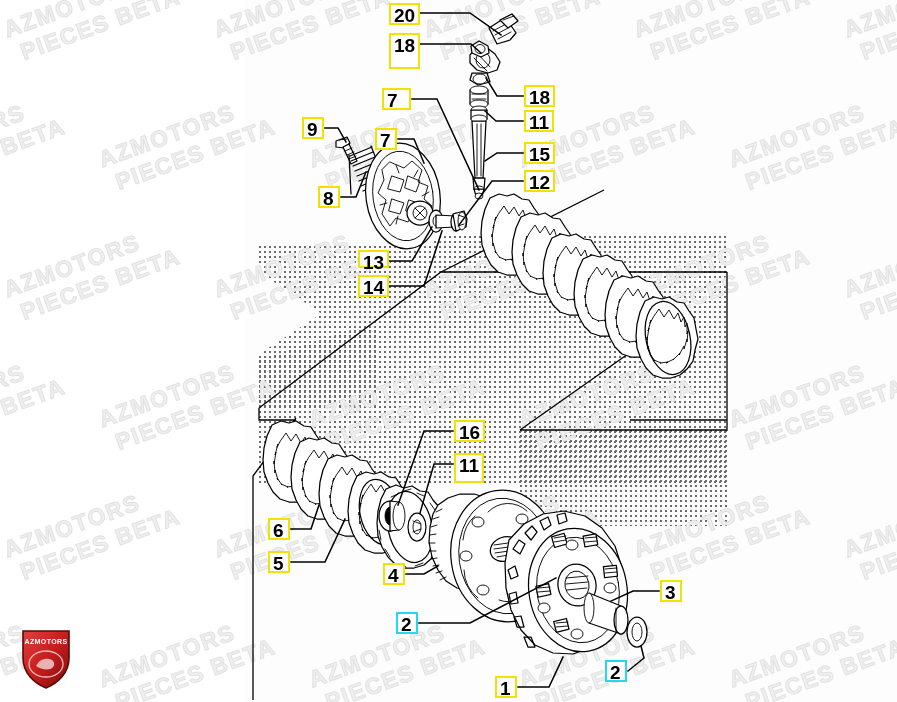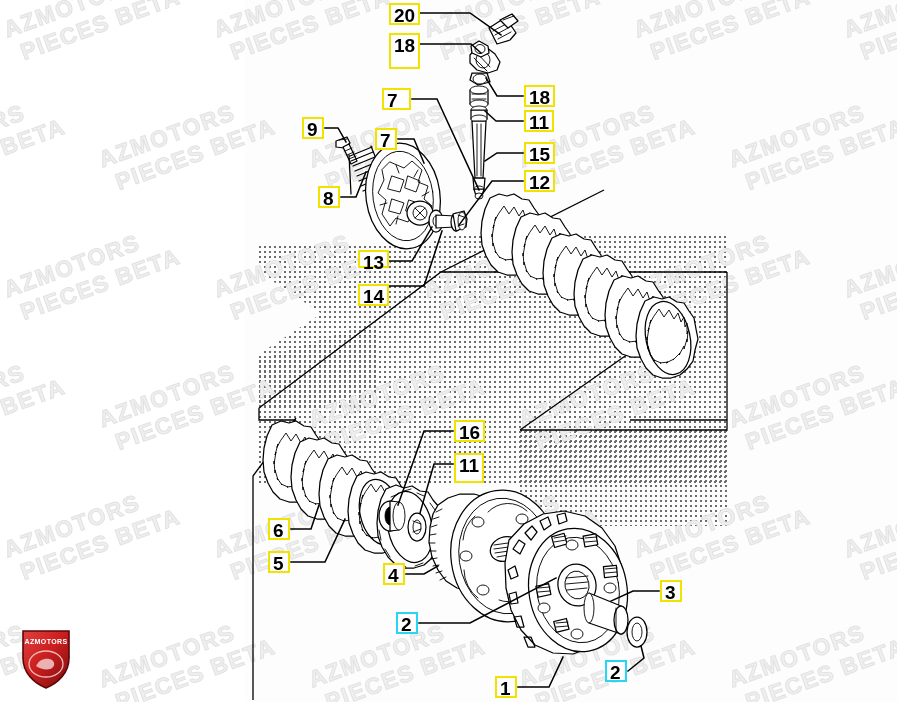--- a/index.html
+++ b/index.html
@@ -615,21 +615,21 @@
       <div class="callout" style="left: 389px; top: 33px; min-width: 29px; height: 36px;">18</div>
       <div class="callout" style="left: 382px; top: 88px; min-width: 29px; height: 22px;">7</div>
       <div class="callout" style="left: 524px; top: 85px; min-width: 29px; height: 22px;">18</div>
       <div class="callout" style="left: 524px; top: 110px; min-width: 29px; height: 22px;">11</div>
       <div class="callout" style="left: 524px; top: 142px; min-width: 29px; height: 22px;">15</div>
       <div class="callout" style="left: 524px; top: 170px; min-width: 29px; height: 22px;">12</div>
       <div class="callout" style="left: 302px; top: 117px; min-width: 22px; height: 22px;">9</div>
       <div class="callout" style="left: 375px; top: 128px; min-width: 22px; height: 22px;">7</div>
       <div class="callout" style="left: 318px; top: 186px; min-width: 22px; height: 22px;">8</div>
       <div class="callout" style="left: 358px; top: 250px; min-width: 29px; height: 18px;">13</div>
-      <div class="callout" style="left: 358px; top: 275px; min-width: 29px; height: 22px; margin-top: 9px;">14</div>
+      <div class="callout" style="left: 358px; top: 275px; min-width: 29px; height: 22px;">14</div>
       <div class="callout" style="left: 454px; top: 420px; min-width: 29px; height: 22px;">16</div>
       <div class="callout" style="left: 454px; top: 453px; min-width: 29px; height: 30px;">11</div>
       <div class="callout" style="left: 268px; top: 518px; min-width: 22px; height: 22px;">6</div>
       <div class="callout" style="left: 268px; top: 551px; min-width: 22px; height: 22px;">5</div>
       <div class="callout" style="left: 383px; top: 563px; min-width: 22px; height: 22px;">4</div>
       <div class="callout" style="left: 660px; top: 580px; min-width: 22px; height: 22px;">3</div>
       <div class="callout cyan" style="left: 396px; top: 612px; min-width: 22px; height: 22px;">2</div>
       <div class="callout" style="left: 495px; top: 676px; min-width: 22px; height: 22px;">1</div>
       <div class="callout cyan" style="left: 605px; top: 660px; min-width: 22px; height: 22px;">2</div>
     </div>

